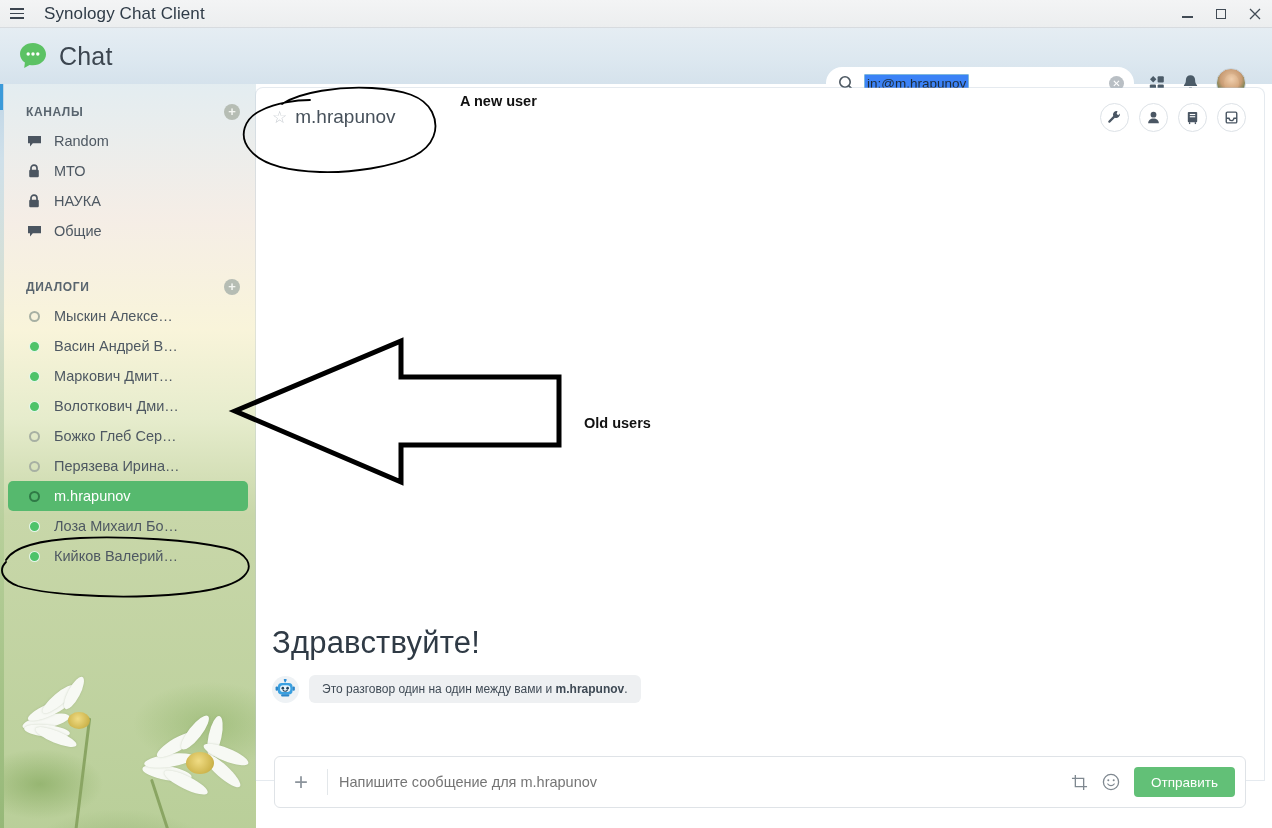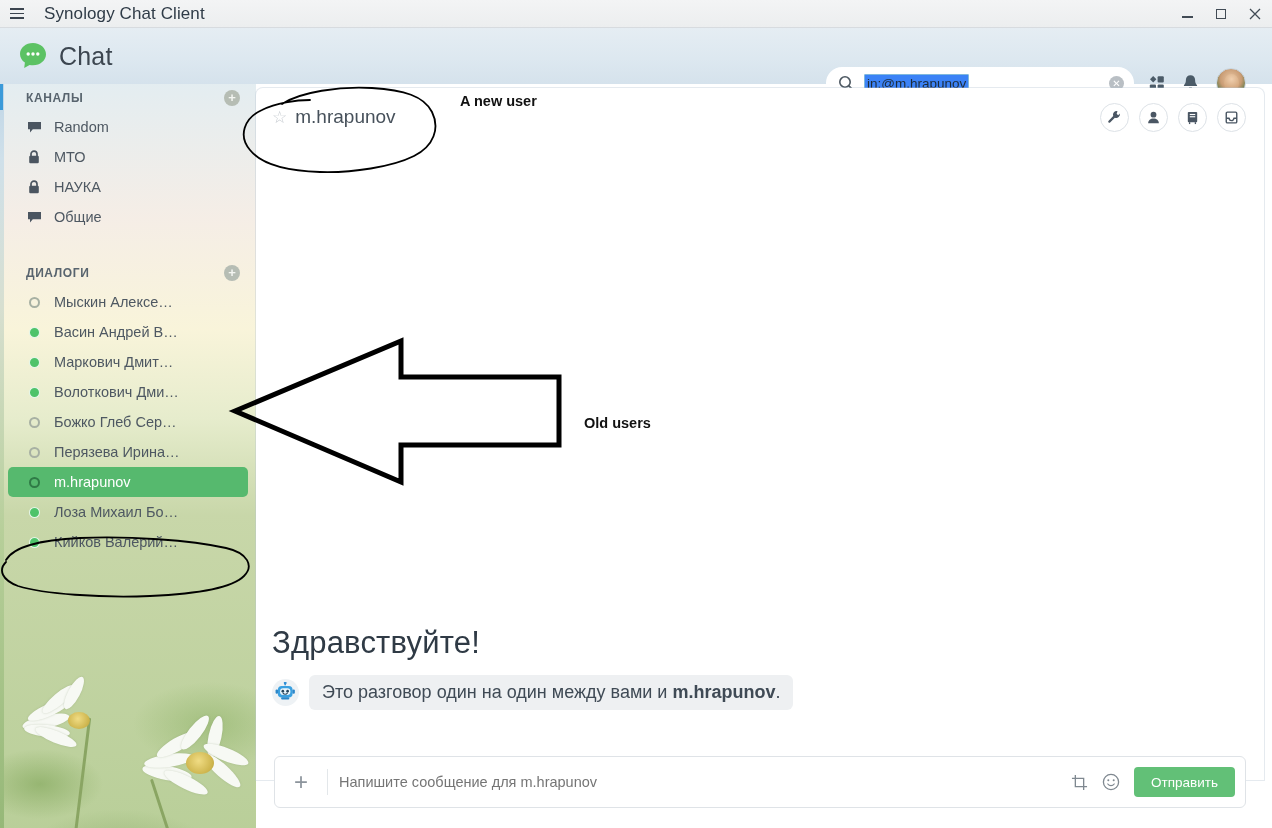--- a/index.html
+++ b/index.html
@@ -108,21 +108,21 @@
   .greenblur {
     position:absolute; inset:0;
     background:
       radial-gradient(ellipse 90px 50px at 40px 700px, rgba(120,160,80,.55), rgba(120,160,80,0) 70%),
       radial-gradient(ellipse 110px 60px at 210px 640px, rgba(130,170,90,.45), rgba(130,170,90,0) 70%),
       radial-gradient(ellipse 150px 90px at 120px 790px, rgba(105,145,70,.5), rgba(105,145,70,0) 72%);
   }
 
   .sb-section {
     position: relative; display: flex; align-items: center;
-    padding: 0 16px 0 26px; height: 28px; 
+    padding: 0 16px 0 26px; height: 28px; margin-top: 14px;
   }
   .sb-section .label {
     font-size: 12px; letter-spacing: .6px; color: #58646e; font-weight: 600;
   }
   .sb-add {
     margin-left: auto; width: 16px; height: 16px; border-radius: 50%;
     background: #b6bdb4; color: #f4f6f2; font-size: 13px; line-height: 15px;
     text-align: center; cursor: pointer; font-weight: 700;
     display:flex; align-items:center; justify-content:center;
   }
@@ -166,21 +166,21 @@
     letter-spacing: .2px;
   }
   .sysmsg {
     position: absolute; left: 272px; top: 675px; display: flex; align-items: center; gap: 10px;
   }
   .bot {
     width: 27px; height: 27px; border-radius: 50%; background: #eef2f5;
     display: flex; align-items: center; justify-content: center; flex:none; position: relative;
   }
   .sysbubble {
-    background: #eef0f2; border-radius: 6px; padding: 7px 13px; font-size: 18px; color: #3f4a55;
+    background: #eef0f2; border-radius: 6px; padding: 7px 13px; font-size: 12px; color: #3f4a55;
   }
   .sysbubble b { font-weight: 700; }
 
   .composer {
     position: absolute; left: 274px; top: 756px; width: 972px; height: 52px;
     border: 1px solid #dfe3e7; border-radius: 6px; background: #fff;
     display: flex; align-items: center; padding: 0 10px 0 0;
   }
   .plus { width: 52px; display: flex; align-items: center; justify-content: center; color: #8c949c; font-size: 24px; font-weight: 300; cursor: pointer; }
   .composer .divider { width: 1px; height: 26px; background: #e3e7ea; }

